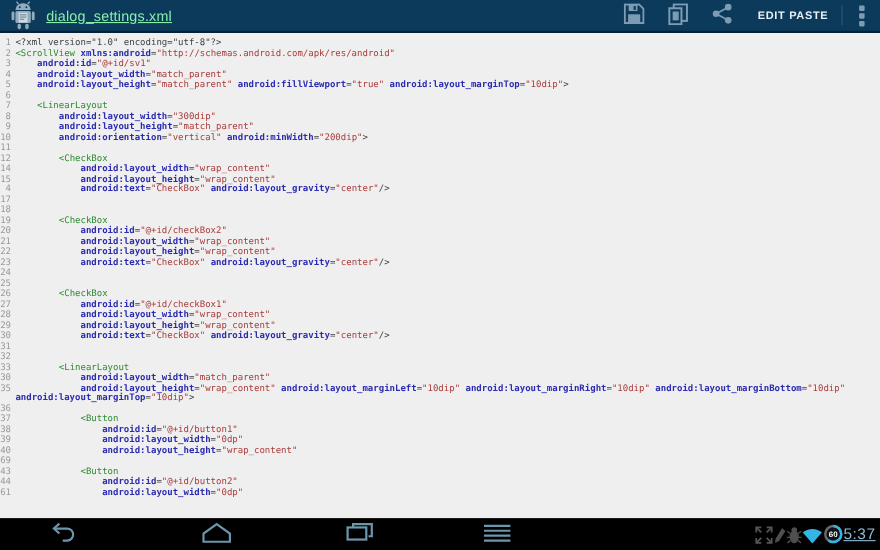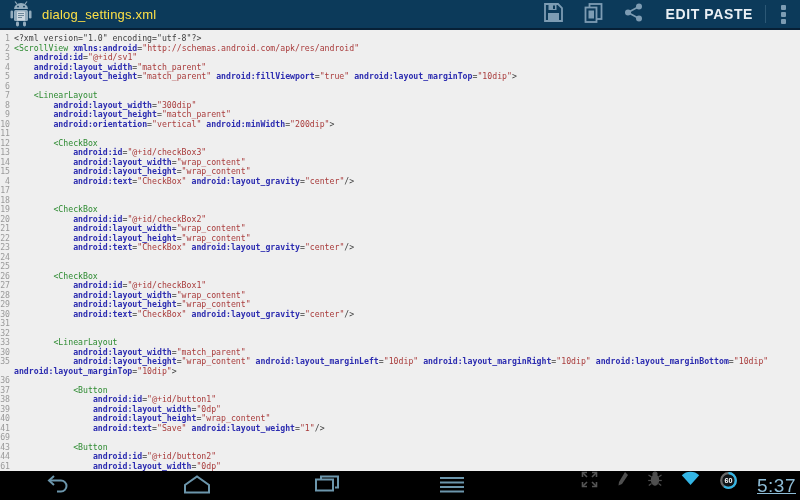--- a/index.html
+++ b/index.html
@@ -4,25 +4,25 @@
 <style>
   * { margin:0; padding:0; box-sizing:border-box; }
   html,body { width:800px; height:500px; overflow:hidden; background:#efefef;
               font-family:"Liberation Sans", sans-serif; }
 
   
   .actionbar{ position:absolute; top:0; left:0; width:800px; height:30px;
     background:#0c3a5a; border-bottom:2px solid #072036;
     display:flex; align-items:center; }
   .appicon{ width:24px; height:26px; margin-left:9px; display:flex; align-items:center; justify-content:center; }
-  .abtitle{ color:#fde047; font-size:13px; margin-left:9px; letter-spacing:.2px; }
+  .abtitle{ color:#86efac; font-size:13px; margin-left:9px; letter-spacing:.2px;text-decoration:underline; }
   .abspacer{ flex:1; }
   .abbtn{ width:40px; height:30px; background:none; border:none; display:flex;
     align-items:center; justify-content:center; cursor:pointer; }
-  .abtext{ background:none; border:none; color:#e9eff4; font-size:14px; font-weight:bold;
+  .abtext{ background:none; border:none; color:#e9eff4; font-size:10px; font-weight:bold;
     letter-spacing:.6px; height:30px; padding:0 12px; cursor:pointer;
     font-family:"Liberation Sans", sans-serif; }
   .abdivider{ width:1px; height:18px; background:#2c5876; }
   .overflowbtn{ width:34px; height:30px; background:none; border:none; display:flex;
     flex-direction:column; align-items:center; justify-content:center; gap:2px; cursor:pointer; }
   .ovseg{ width:5px; height:5px; border-radius:1px; background:#7d9cb3; }
 
   
   .editor{ position:absolute; top:32px; left:0; width:800px; height:439px;
     background:#efefef; overflow:hidden; cursor:text;
@@ -35,22 +35,22 @@
   .sd{ color:#3f3f3f; }
   .st{ color:#2e8b32; }
   .sa{ color:#2c2cb0;font-weight:bold; }
   .sv{ color:#a93c3c; }
 
   
   .navbar{ position:absolute; left:0; bottom:0; width:800px; height:29px; background:#000; }
   .navbtn{ position:absolute; top:0; height:29px; width:44px; background:none; border:none;
     display:flex; align-items:center; justify-content:center; cursor:pointer; }
   .statuscluster{ position:absolute; right:4px; top:0; height:29px; display:flex;
-    align-items:flex-start; gap:19px; cursor:pointer; }
-  .clock{ color:#8dbcd6; font-size:19px; letter-spacing:.5px; line-height:29px;text-decoration:underline; }
+    align-items:flex-end; gap:0; cursor:pointer; }
+  .clock{ color:#8dbcd6; font-size:14px; letter-spacing:.5px; line-height:29px;text-decoration:underline; }
 </style>
 </head>
 <body>
 
 <div class="actionbar">
   <div class="appicon">
     <svg width="22" height="26" viewBox="0 0 22 26">
       <g fill="#93acbd">
         <line x1="7" y1="3" x2="5" y2="0.5" stroke="#93acbd" stroke-width="1.2"></line>
         <line x1="15" y1="3" x2="17" y2="0.5" stroke="#93acbd" stroke-width="1.2"></line>
@@ -160,24 +160,20 @@
       </div>
       <div class="crow">
         <span class="ln">11</span>
         <span class="ct"></span>
       </div>
       <div class="crow">
         <span class="ln">12</span>
         <span class="ct"><span class="sd">        </span><span class="st">&lt;CheckBox</span></span>
       </div>
       <div class="crow">
-        <span class="ln">13</span>
-        <span class="ct"><span class="sd">            </span><span class="sa">android:id</span><span class="sd">=</span><span class="sv">"@+id/checkBox3"</span></span>
-      </div>
-      <div class="crow">
         <span class="ln">14</span>
         <span class="ct"><span class="sd">            </span><span class="sa">android:layout_width</span><span class="sd">=</span><span class="sv">"wrap_content"</span></span>
       </div>
       <div class="crow">
         <span class="ln">15</span>
         <span class="ct"><span class="sd">            </span><span class="sa">android:layout_height</span><span class="sd">=</span><span class="sv">"wrap_content"</span></span>
       </div>
       <div class="crow">
         <span class="ln">4</span>
         <span class="ct"><span class="sd">            </span><span class="sa">android:text</span><span class="sd">=</span><span class="sv">"CheckBox"</span><span class="sd"> </span><span class="sa">android:layout_gravity</span><span class="sd">=</span><span class="sv">"center"</span><span class="sd">/&gt;</span></span>
@@ -270,24 +266,20 @@
         <span class="ln">38</span>
         <span class="ct"><span class="sd">                </span><span class="sa">android:id</span><span class="sd">=</span><span class="sv">"@+id/button1"</span></span>
       </div>
       <div class="crow">
         <span class="ln">39</span>
         <span class="ct"><span class="sd">                </span><span class="sa">android:layout_width</span><span class="sd">=</span><span class="sv">"0dp"</span></span>
       </div>
       <div class="crow">
         <span class="ln">40</span>
         <span class="ct"><span class="sd">                </span><span class="sa">android:layout_height</span><span class="sd">=</span><span class="sv">"wrap_content"</span></span>
-      </div>
-      <div class="crow">
-        <span class="ln">41</span>
-        <span class="ct"><span class="sd">                </span><span class="sa">android:text</span><span class="sd">=</span><span class="sv">"Save"</span><span class="sd"> </span><span class="sa">android:layout_weight</span><span class="sd">=</span><span class="sv">"1"</span><span class="sd">/&gt;</span></span>
       </div>
       <div class="crow">
         <span class="ln">69</span>
         <span class="ct"></span>
       </div>
       <div class="crow">
         <span class="ln">43</span>
         <span class="ct"><span class="sd">            </span><span class="st">&lt;Button</span></span>
       </div>
       <div class="crow">

